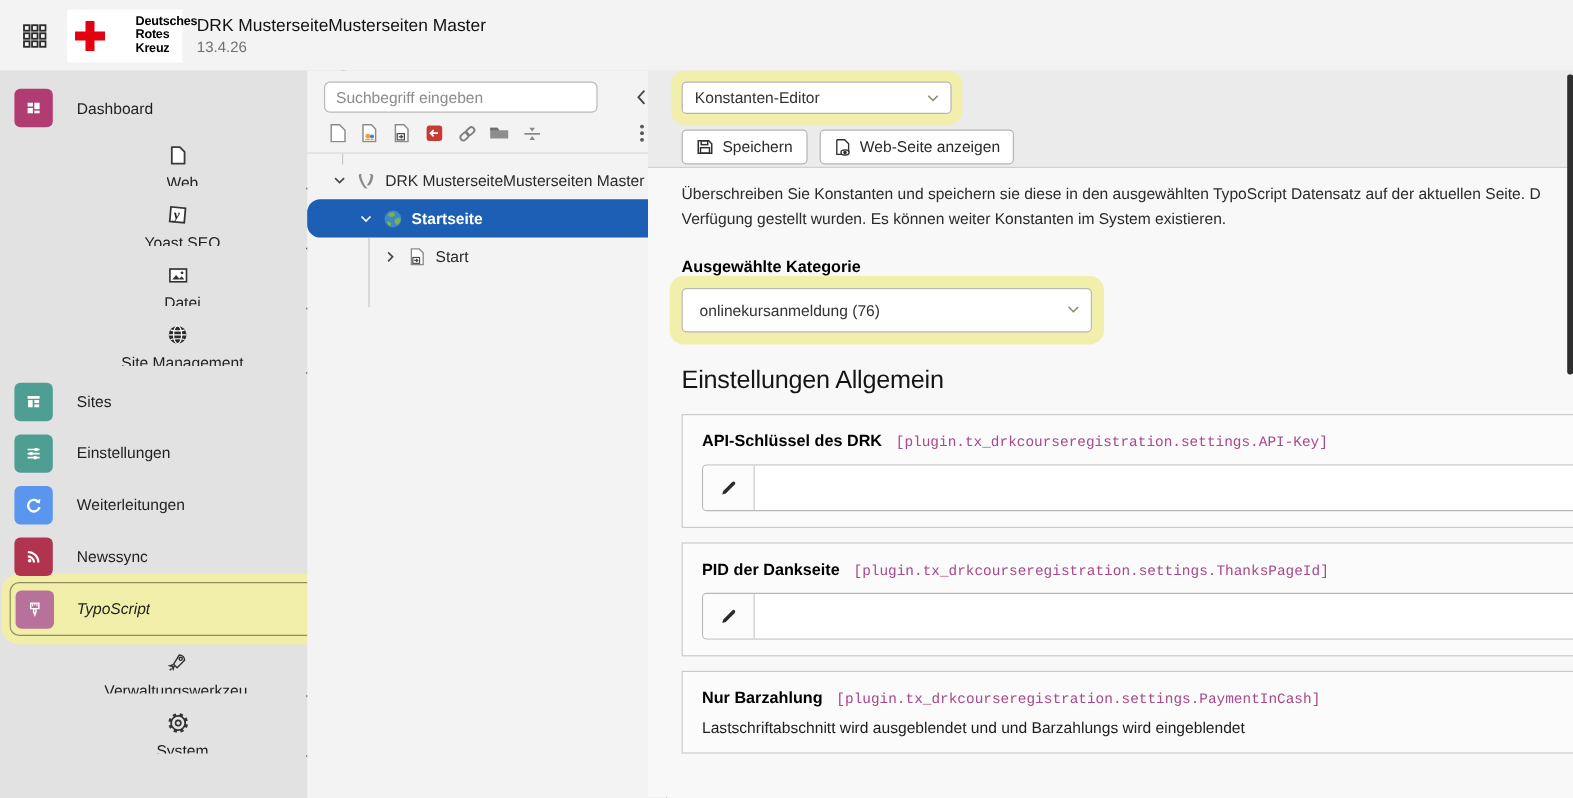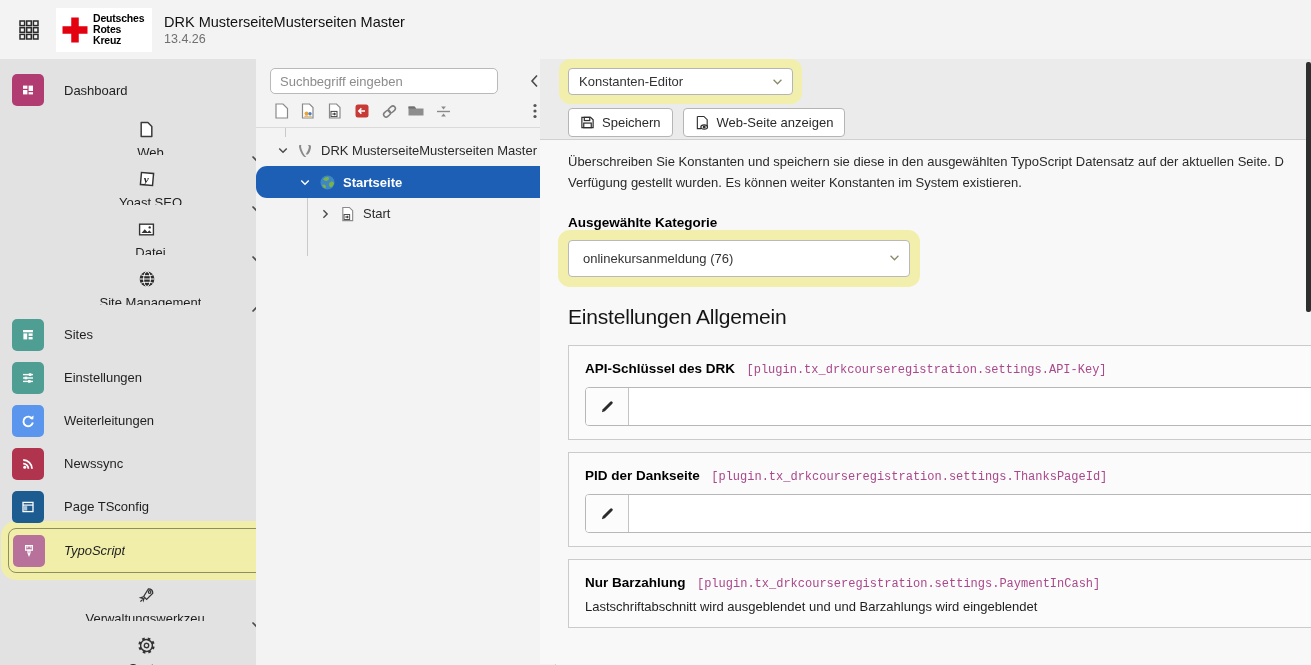--- a/index.html
+++ b/index.html
@@ -4,29 +4,29 @@
 <style>
   html,body{margin:0;padding:0;}
   body{
     width:1311px;height:665px;overflow:hidden;position:relative;
     font-family:"Liberation Sans","DejaVu Sans",sans-serif;
     background:#f8f8f8;color:#1f1f1f;
   }
   
   .topbar{position:absolute;left:0;top:0;width:1311px;height:59px;background:#f3f3f3;border-bottom:1px solid #d6d6d6;display:flex;align-items:center;}
   .grid-btn{width:34px;height:34px;margin-left:12px;display:flex;align-items:center;justify-content:center;cursor:pointer;}
-  .logo-box{width:96px;height:44px;background:#fff;margin-left:10px;display:flex;align-items:center;padding:0 4px;box-sizing:border-box;}
+  .logo-box{width:96px;height:44px;background:#fff;margin-left:10px;display:flex;align-items:center;padding:0 4px;box-sizing:border-box;gap:20px;}
   .logo-cross{width:30px;height:30px;flex:0 0 30px;}
   .logo-text{font-size:10.5px;font-weight:700;line-height:1.05;color:#000;margin-left:3px;letter-spacing:-.2px;}
   .title-block{margin-left:12px;}
   .tb-title{font-size:14.5px;font-weight:500;color:#111;}
   .tb-version{font-size:12.5px;color:#6f6f6f;margin-top:2px;}
 
   
-  .sidebar{position:absolute;left:0;top:59px;width:288px;height:606px;background:#e2e2e2;border-right:7px solid #4d7c0f;box-sizing:border-box;padding-top:8px;}
+  .sidebar{position:absolute;left:0;top:59px;width:288px;height:606px;background:#e2e2e2;border-right:4px solid #4d7c0f;box-sizing:border-box;padding-top:8px;}
   .sb-item{display:flex;align-items:center;cursor:pointer;}
   .sb-item.toplvl{height:50px;flex-direction:column;}
   .sb-item.tile{height:43px;}
   .sb-iconbox{width:32px;height:32px;margin-left:12px;display:flex;align-items:center;justify-content:center;flex:0 0 32px;}
   .sb-tileicon{width:32px;height:32px;margin-left:12px;border-radius:5px;display:flex;align-items:center;justify-content:center;flex:0 0 32px;}
   .sb-label{margin-left:20px;font-size:13px;color:#1f1f1f;white-space:nowrap;overflow:hidden;}
   .sb-chev{margin-left:auto;margin-right:18px;display:flex;}
   .sb-item.hl{margin:0 8px;background:#f0eea9;border:1px solid #8f8f5e;border-radius:8px;box-shadow:0 0 0 7px #f0eea9;height:43px;}
   .sb-item.hl .sb-tileicon{margin-left:4px;}
   .sb-item.hl .sb-label{margin-left:19px;font-style:italic;}
@@ -235,30 +235,20 @@
           <circle cx="4.7" cy="11.3" r="1.5" fill="#fff"></circle>
           <g fill="none" stroke="#fff" stroke-width="1.8">
             <path d="M3.2 7.6 a5.2 5.2 0 0 1 5.2 5.2"></path>
             <path d="M3.2 4 a8.8 8.8 0 0 1 8.8 8.8"></path>
           </g>
         </svg>
     </span>
     <span class="sb-label">Newssync</span>
   </div>
 
-  <div class="sb-item tile">
-    <span class="sb-tileicon" style="background:#1d5c91">
-      <svg width="16" height="16" viewBox="0 0 16 16">
-          <rect x="3" y="3.4" width="10" height="9.2" fill="none" stroke="#fff" stroke-width="1.3"></rect>
-          <line x1="3" y1="6.1" x2="13" y2="6.1" stroke="#fff" stroke-width="1.2"></line>
-          <rect x="4" y="7.1" width="3.2" height="4.4" fill="#a8c6de"></rect>
-        </svg>
-    </span>
-    <span class="sb-label">Page TSconfig</span>
-  </div>
 
   <div class="sb-item hl">
     <span class="sb-tileicon" style="background:#b7719b">
       <svg width="16" height="16" viewBox="0 0 16 16">
           <g fill="none" stroke="#fff" stroke-width="1.2">
             <path d="M4.6 2.6 h6.8 v4.6 h-6.8 z"></path>
             <path d="M7 7.2 h2 v2.6 l-1 2.6 -1-2.6 z"></path>
           </g>
           <g stroke="#fff" stroke-width="0.9">
             <line x1="6.2" y1="2.8" x2="6.2" y2="5.2"></line>

